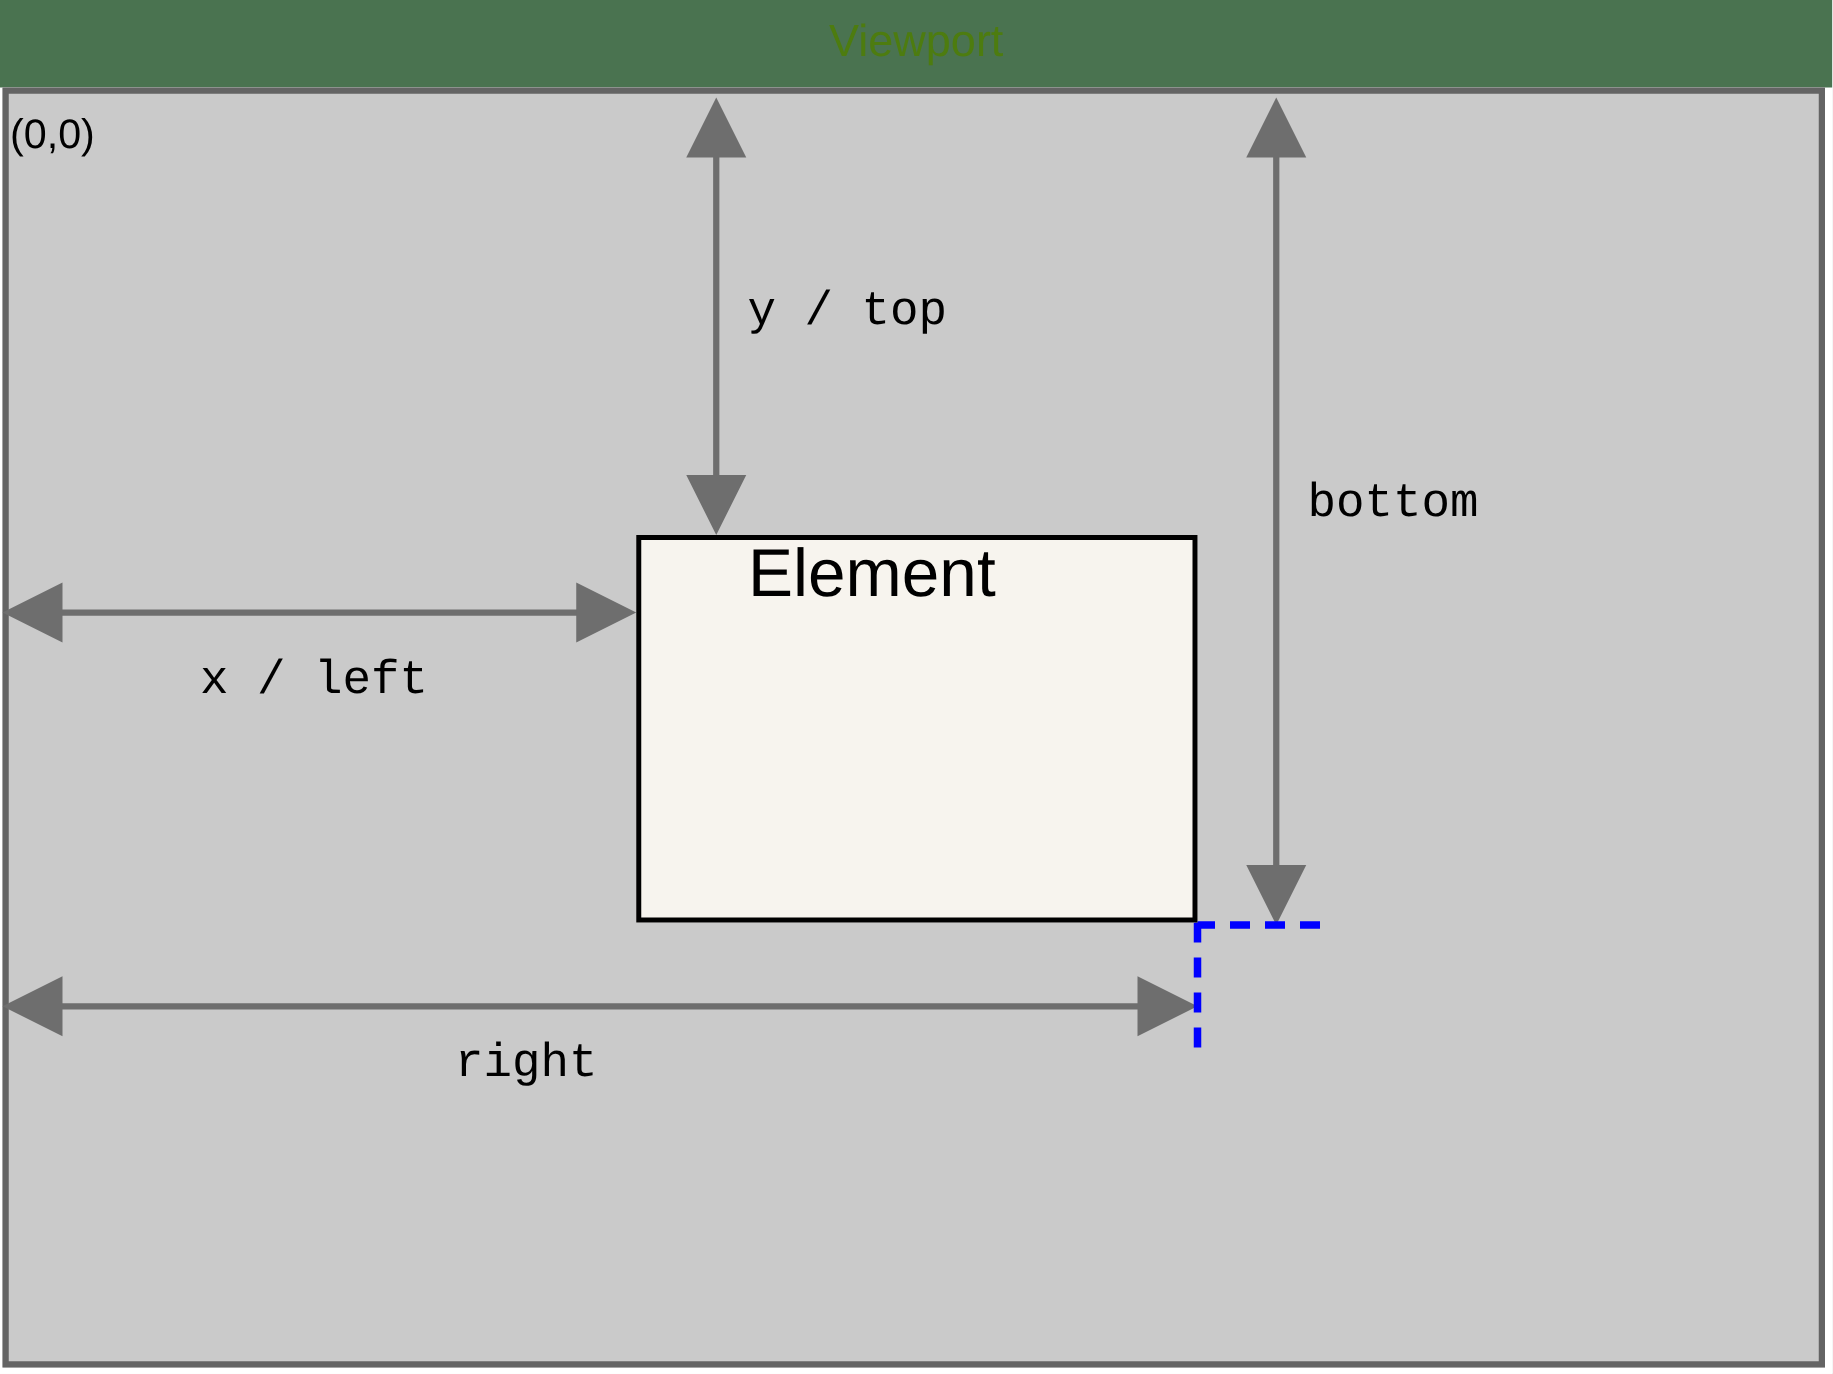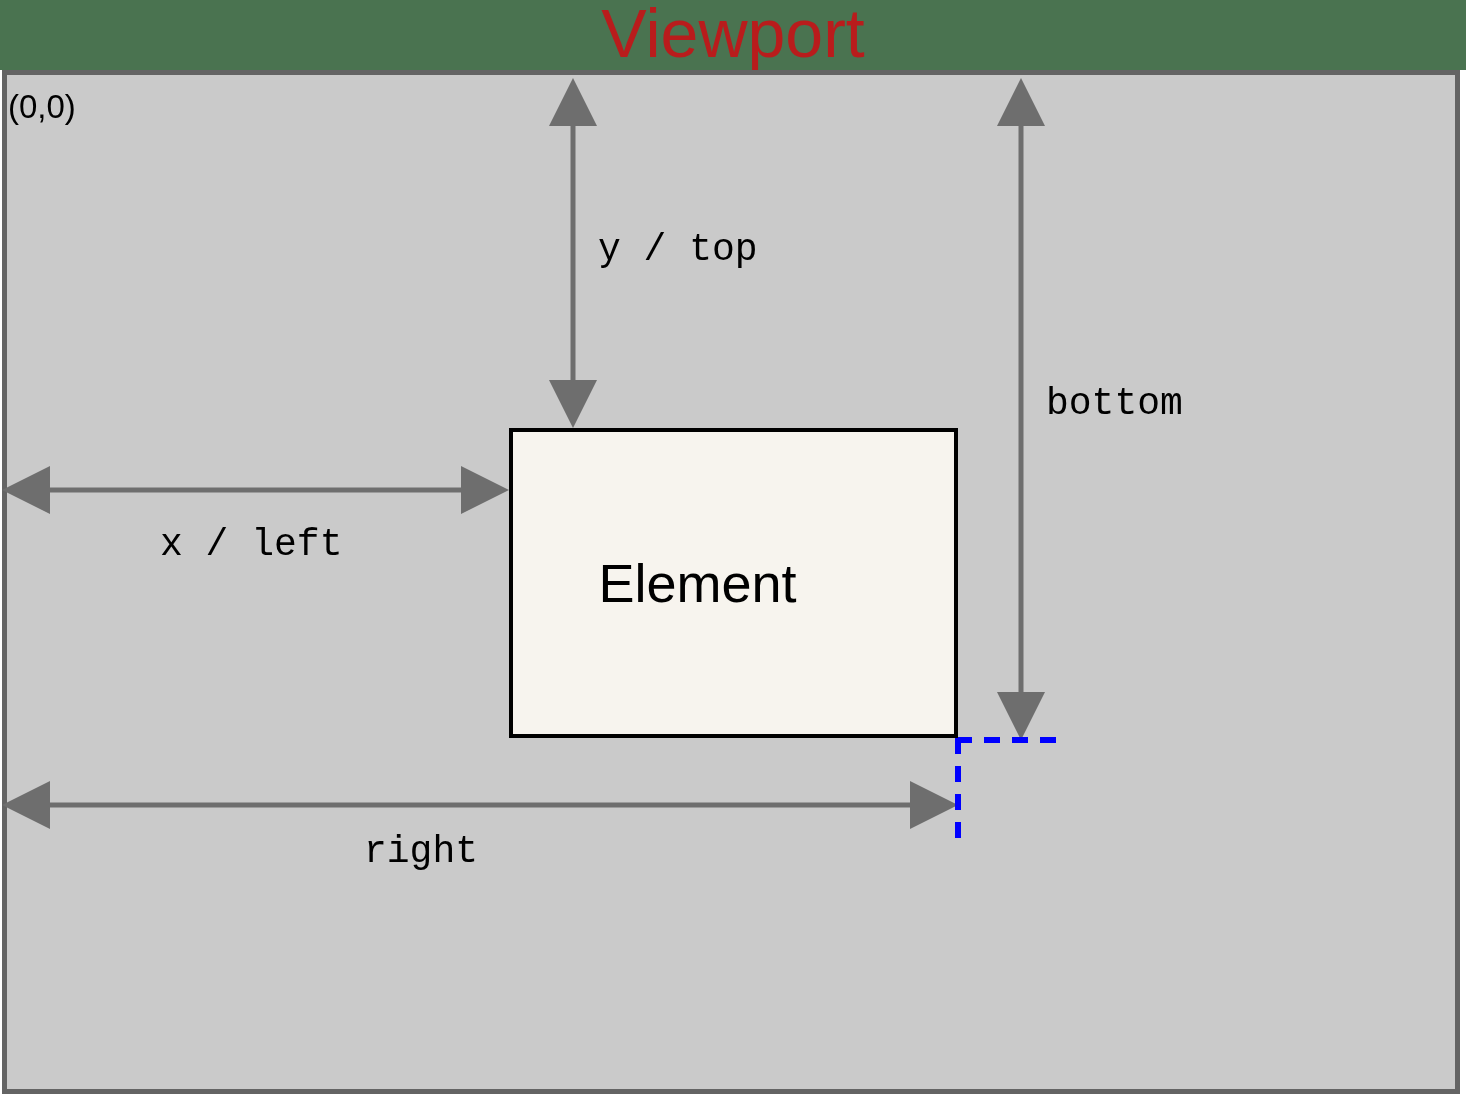--- a/index.html
+++ b/index.html
@@ -26,23 +26,23 @@
     background: #4a7350;
   }
   .header-title {
     position: absolute;
     left: 0;
     top: 0;
     width: 1466px;
     height: 70px;
     line-height: 66px;
     text-align: center;
-    color: #b91c1c;
+    color: #4d7c0f;
     font-family: "Liberation Sans", sans-serif;
-    font-size: 68px;
+    font-size: 36px;
     font-weight: 400;
     letter-spacing: 0px;
     white-space: nowrap;
   }
 
   
   .viewport-box {
     position: absolute;
     left: 2px;
     top: 70px;
@@ -73,21 +73,21 @@
     border: 4px solid #000000;
     box-sizing: border-box;
   }
   .element-label {
     position: absolute;
     left: 509px;
     top: 428px;
     width: 377px;
     height: 310px;
     display: flex;
-    align-items: center;
+    align-items: flex-start;
     justify-content: center;
     font-family: "Liberation Sans", sans-serif;
     font-size: 54px;
     color: #000000;
     white-space: nowrap;
   }
 
   
   .arrow-layer {
     position: absolute;

